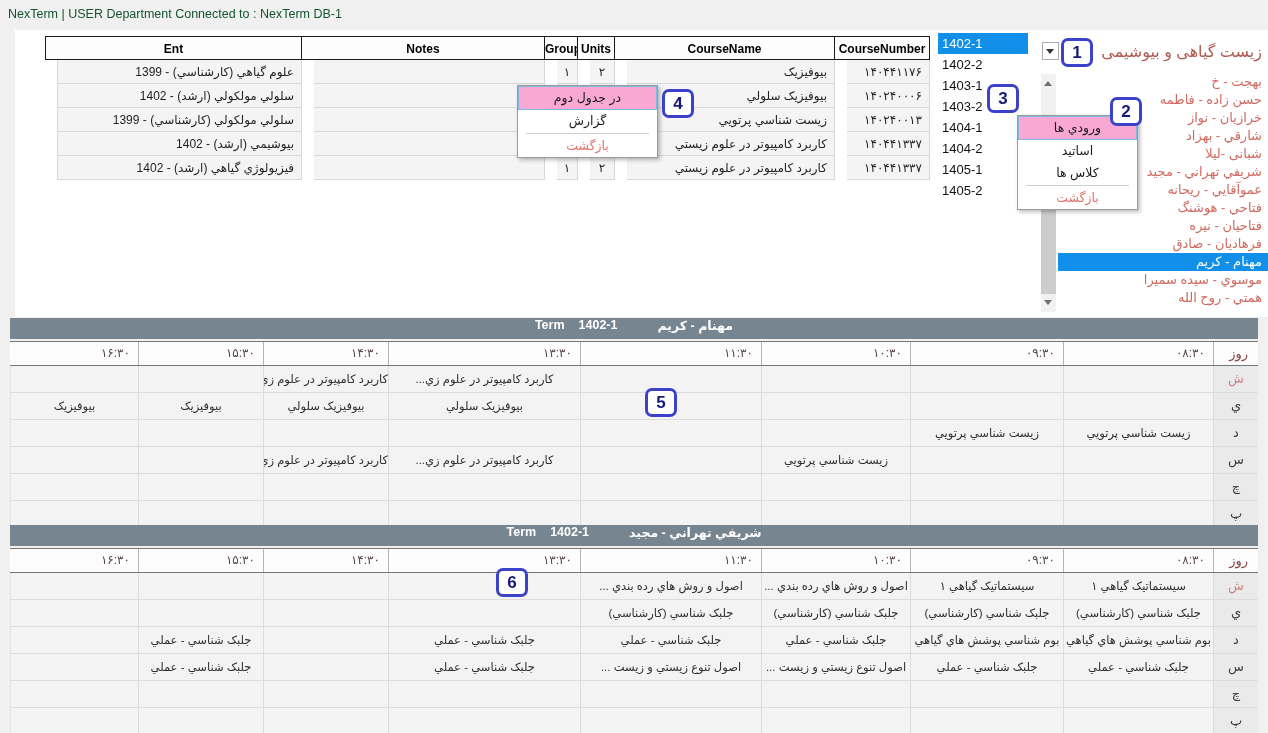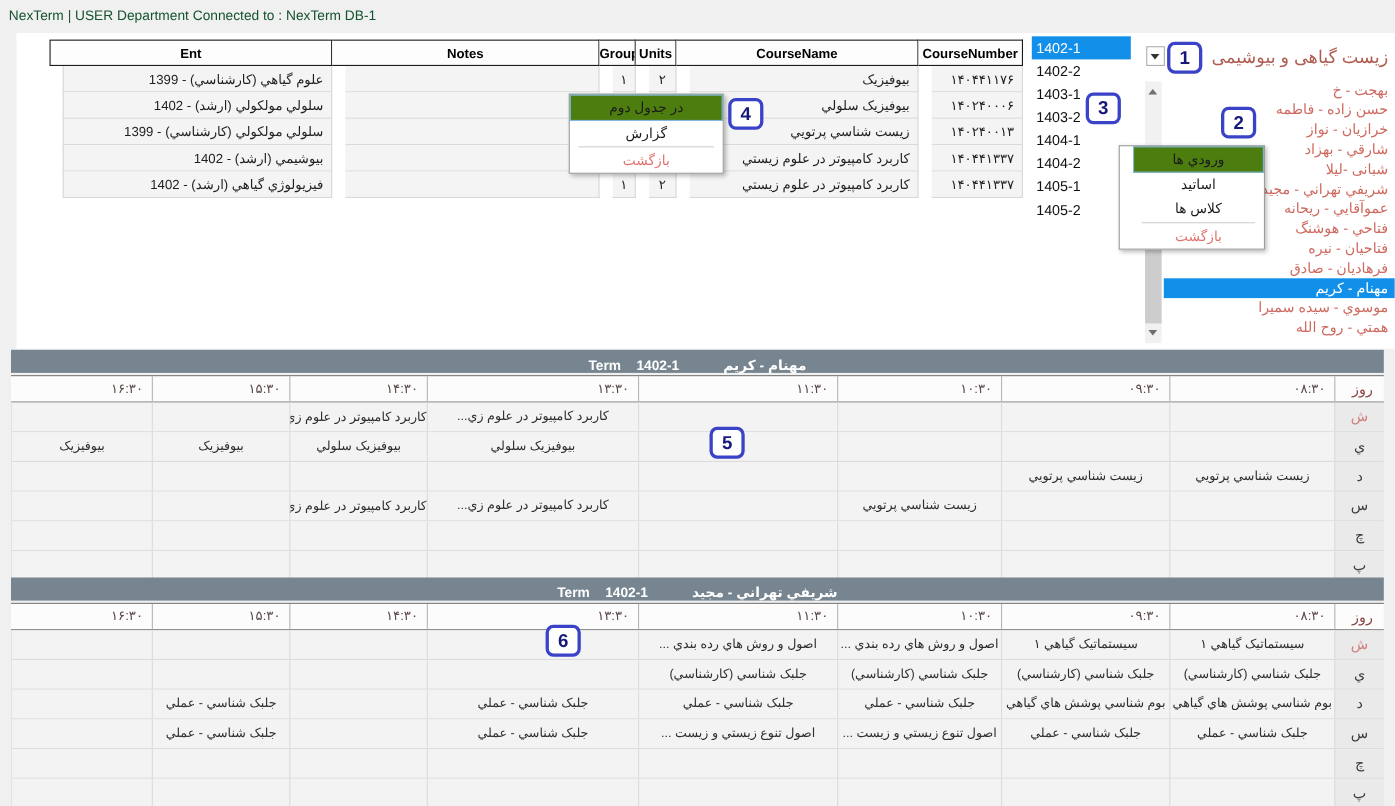--- a/index.html
+++ b/index.html
@@ -14,21 +14,21 @@
   .crow.head .ccell{background:#fdfdfd;border:1px solid #1a1a1a;border-left:none;font-weight:bold;text-align:center;color:#000;overflow:hidden;white-space:nowrap;}
   .crow.head .ccell:first-child{border-left:1px solid #1a1a1a;}
   .crow.body .ccell{background:#f4f4f4;border-right:1px solid #d8d8d8;border-bottom:1px solid #d8d8d8;color:#1f1f1f;overflow:hidden;white-space:nowrap;margin-left:12px;}
   .crow.body .ccell:first-child{border-left:1px solid #d8d8d8;}
   .ccell.rtl{direction:rtl;text-align:right;padding-right:7px;}
   .ccell.mid{text-align:center;}
 
   
   .menu{position:absolute;background:#fff;border:1px solid #9b9b9b;box-shadow:2px 2px 4px rgba(0,0,0,.28);font-size:12.5px;color:#1a1a1a;z-index:30;}
   .mitem{direction:rtl;text-align:center;overflow:hidden;white-space:nowrap;}
-  .mitem.hl{background:#4d7c0f;border:1px solid #7fb8e3;}
+  .mitem.hl{background:#f9a8d4;border:1px solid #7fb8e3;}
   .mitem.back{color:#e0736d;}
   .msep{border-top:1px solid #cfcfcf;margin:1px 8px;}
 
   
   .terms{position:absolute;left:938px;top:33px;width:90px;font-size:13px;color:#111;}
   .term{height:21px;line-height:21px;padding-left:4px;}
   .term.sel{background:#1290e9;color:#fff;}
 
   
   .combo-btn{position:absolute;left:1042px;top:42px;width:15px;height:16px;background:#fff;border:1px solid #adadad;}
@@ -40,21 +40,21 @@
   .name{height:18px;line-height:18px;direction:rtl;text-align:right;padding-right:6px;white-space:nowrap;overflow:hidden;}
   .name.sel{background:#1290e9;color:#fff;}
   .vscroll{position:absolute;left:1041px;top:74px;width:15px;height:238px;background:#f1f1f1;}
   .vthumb{position:absolute;left:0;top:92px;width:15px;height:128px;background:#cdcdcd;}
   .arr{position:absolute;left:3px;width:0;height:0;border:4px solid transparent;}
   .arr.up{top:3px;border-bottom:5px solid #707070;}
   .arr.dn{bottom:3px;border-top:5px solid #707070;}
 
   
   .sched{position:absolute;left:10px;width:1248px;}
-  .sbar{height:21px;background:#76858f;color:#fff;font-size:12.5px;font-weight:bold;display:flex;align-items:flex-end;justify-content:center;gap:14px;}
+  .sbar{height:21px;background:#76858f;color:#fff;font-size:12.5px;font-weight:bold;display:flex;align-items:flex-start;justify-content:center;gap:14px;}
   .sbar .sname{direction:rtl;margin-left:26px;}
   .sgrid{display:grid;grid-template-columns:128px 125px 125px 192px 181px 149px 153px 150px 45px;}
   .trow{margin-top:2px;background:#fcfcfc;border-top:1px solid #777;border-bottom:1px solid #777;}
   .tcell{height:23px;line-height:23px;font-size:12px;color:#5a4848;text-align:right;padding-right:8px;box-sizing:border-box;border-left:1px solid #b5b5b5;overflow:hidden;}
   .tcell:first-child{border-left:none;}
   .tcell.dayhead{color:#8a4444;font-size:13px;direction:rtl;padding-right:10px;}
   .drow .dcell{height:26px;line-height:26px;background:#f3f3f3;border-left:1px solid #dcdcdc;border-bottom:1px solid #dcdcdc;font-size:11.5px;color:#2e2e2e;text-align:center;direction:rtl;white-space:nowrap;overflow:hidden;}
   .drow .dcell:first-child{border-left:1px solid #e3e3e3;}
   .drow .dcell.day{background:#eaeaea;font-size:13px;color:#3c3c3c;}
   .drow .dcell.day.red{color:#d08080;}
@@ -157,21 +157,21 @@
       <div class="name sel">مهنام - کریم</div>
       <div class="name">موسوي - سیده سمیرا</div>
       <div class="name">همتي - روح الله</div>
     </div>
   <div class="vscroll">
     <div class="arr up"></div>
     <div class="vthumb"></div>
     <div class="arr dn"></div>
   </div>
 
-  <div class="menu" id="people-menu" style="left:1017px;top:132px;width:119px;padding-left:12px;">
+  <div class="menu" id="people-menu" style="left:1017px;top:115px;width:119px;">
       <div class="mitem hl" style="height: 22px; line-height: 22px;">ورودي ها</div>
       <div class="mitem" style="height: 22px; line-height: 22px;">اساتید</div>
       <div class="mitem" style="height: 22px; line-height: 22px;">کلاس ها</div>
       <div class="msep"></div>
       <div class="mitem back" style="height: 22px; line-height: 22px;">بازگشت</div>
     </div>
 
   <div class="sched" id="sched-0" style="top:318px;">
       <div class="sbar">
         <div>Term</div>

